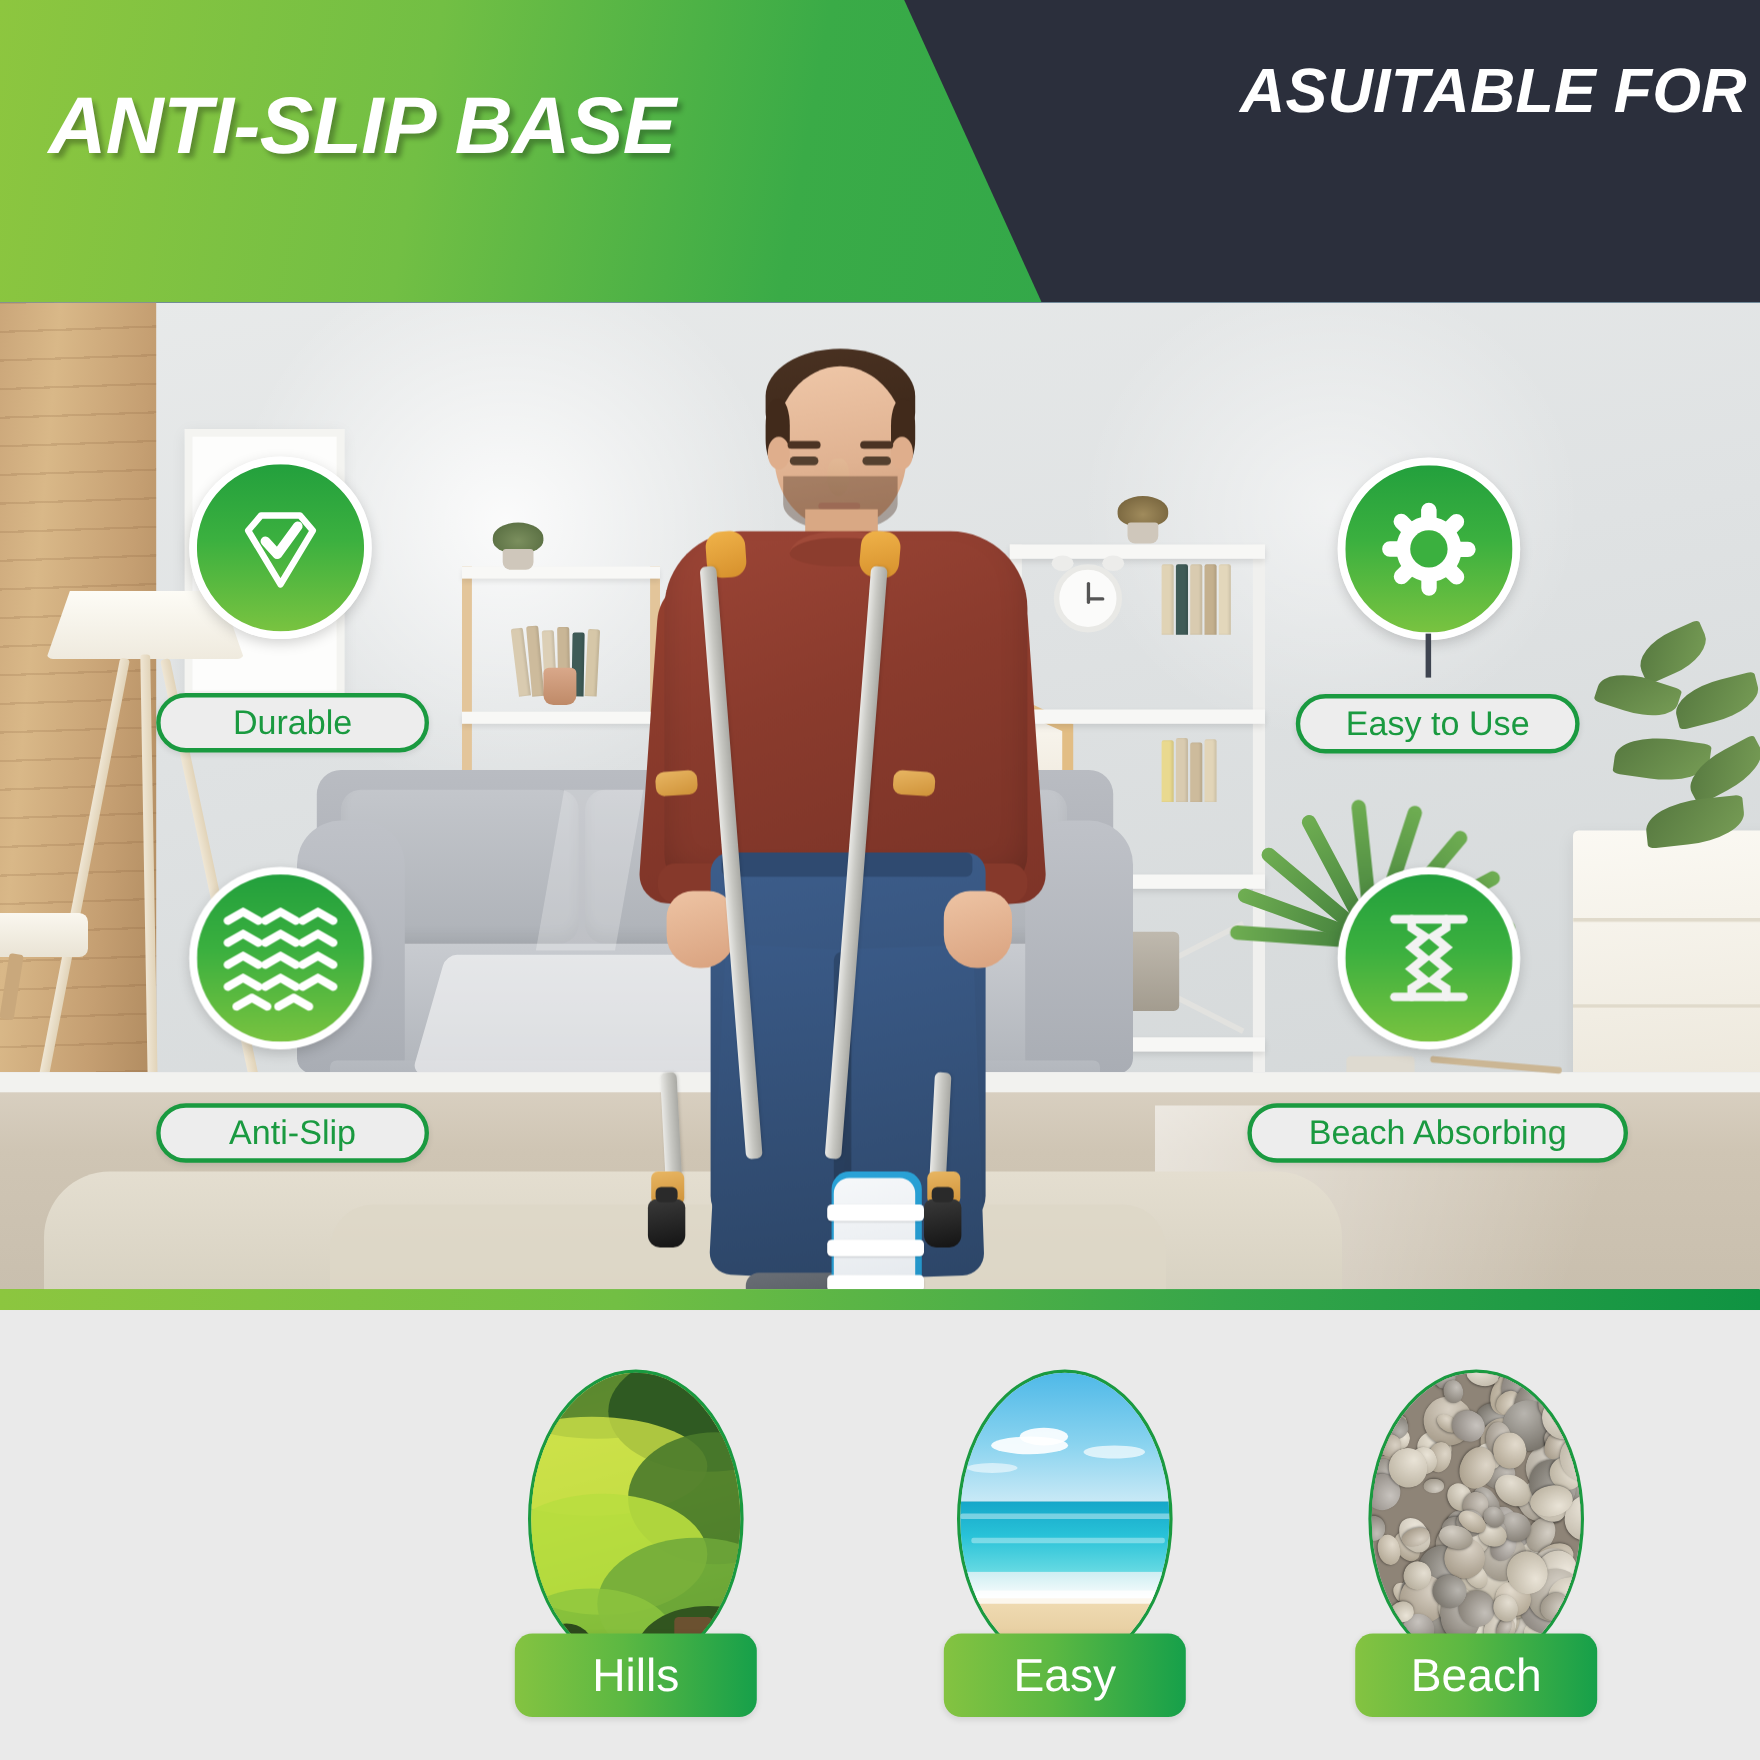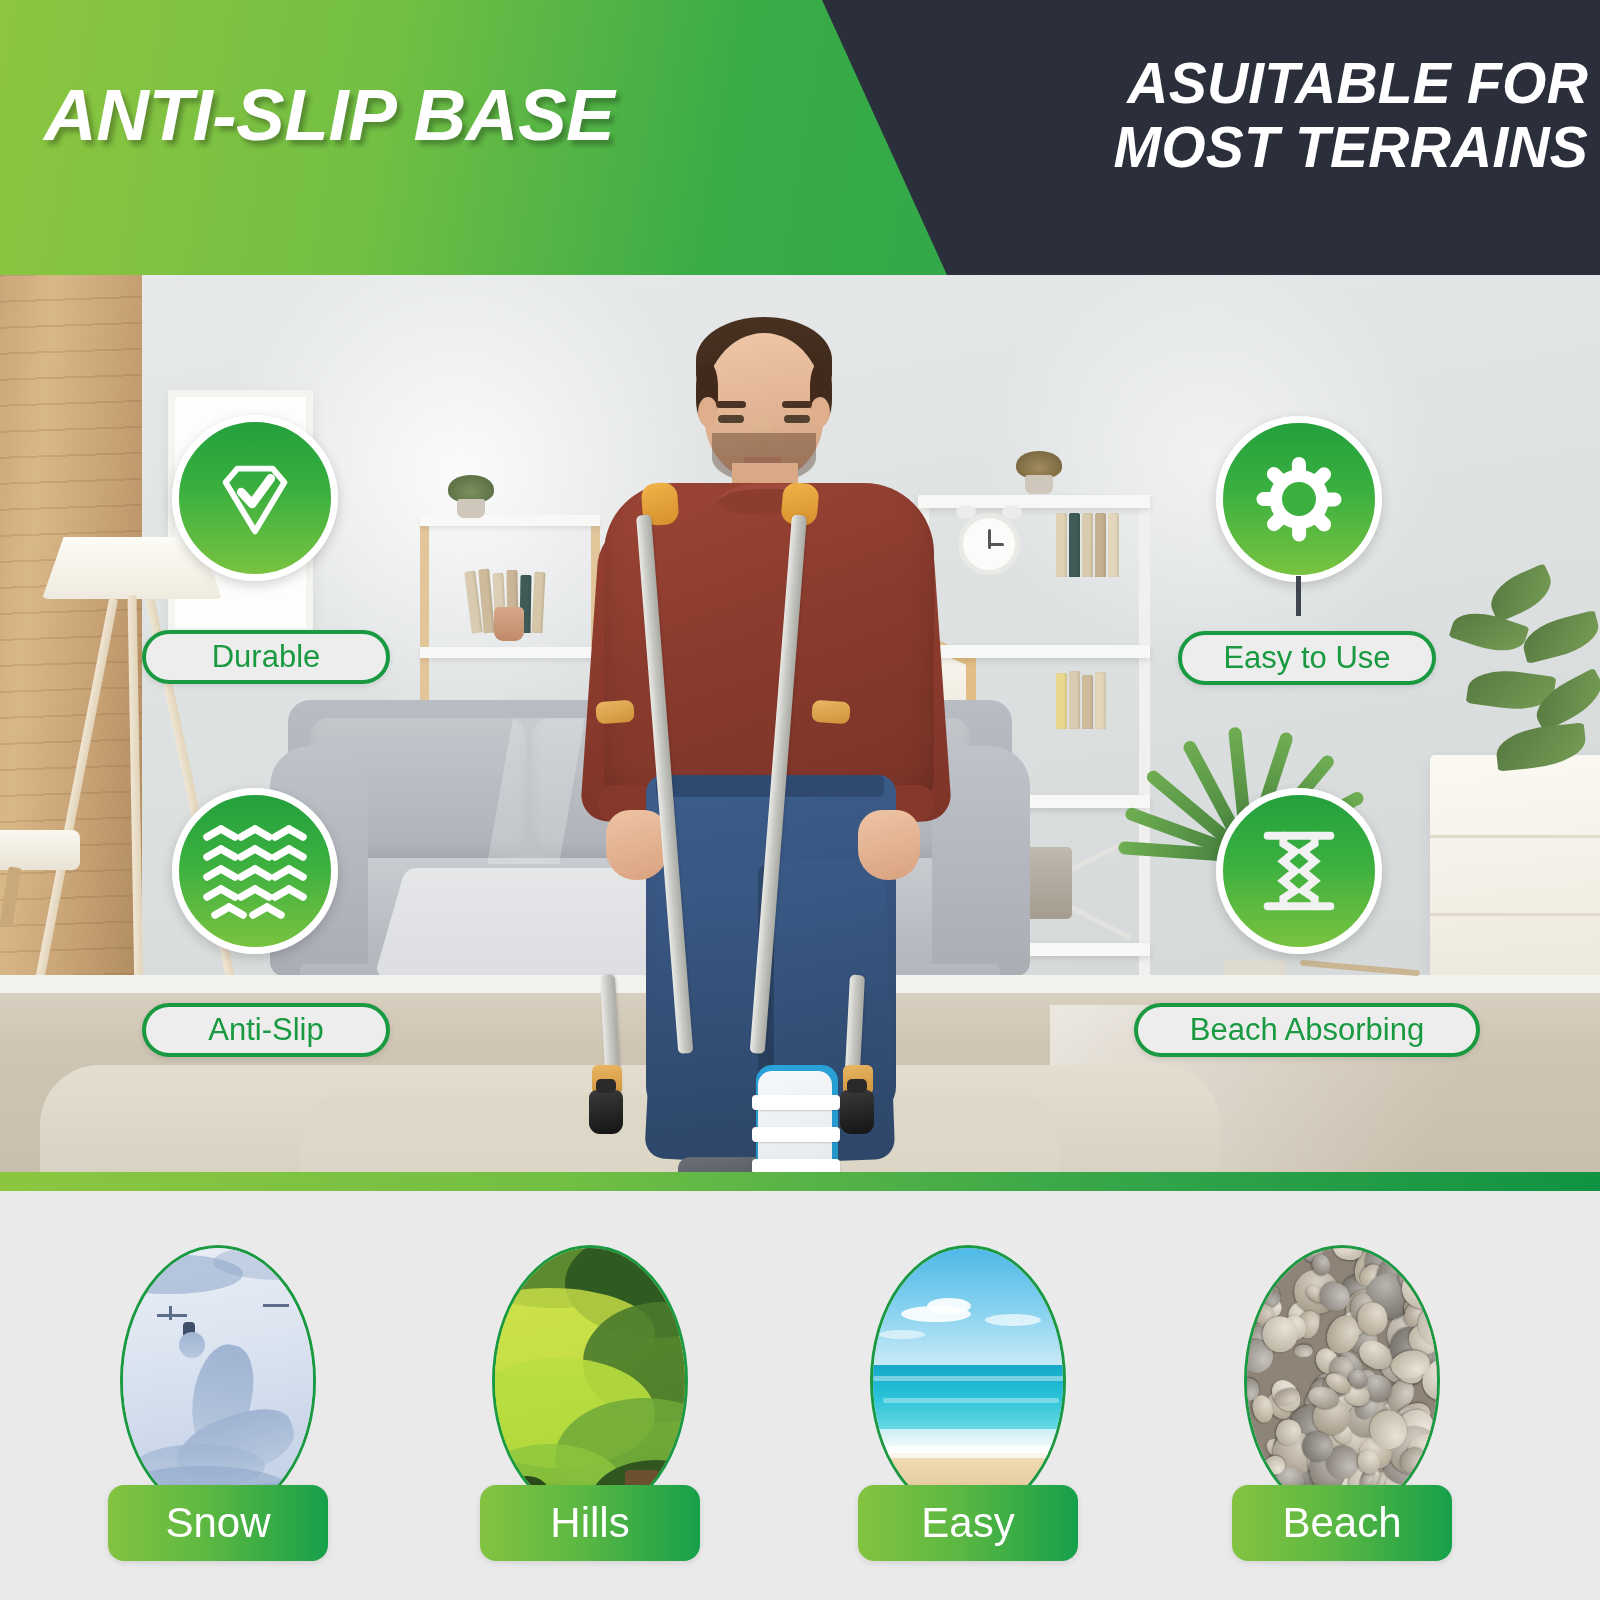--- a/index.html
+++ b/index.html
@@ -286,21 +286,20 @@
 </head>
 <body>
 
 <div class="banner">
 
   <div class="header">
     <div class="header-green"></div>
     <div class="header-title-left">ANTI-SLIP BASE</div>
     <div class="header-title-right">
       <span class="l1">ASUITABLE FOR</span>
-      <span class="l2">MOST TERRAINS</span>
     </div>
   </div>
 
   <div class="scene">
     <div class="wall"></div>
     <div class="wall-light"></div>
     <div class="wall-light2"></div>
     <div class="post">
         <div class="post-grain"></div>
       </div>
@@ -555,43 +554,22 @@
       <div class="badge-pill" style="left:-82px;top:215px;width:346px;">
         <span>Beach Absorbing</span>
       </div>
     </div>
   </div>
 
   <div class="divider"></div>
 
   <div class="terrains">
 
-    <div class="terrain" style="left:98px;">
-      <div class="terrain-oval">
-        <div class="art snow-bg">
-          <div class="snow-ridge" style="left:-30px;top:6px;width:150px;height:40px;"></div>
-          <div class="snow-ridge" style="left:90px;top:-4px;width:140px;height:36px;opacity:.7;"></div>
-          <div class="lift" style="left:34px;top:66px;width:30px;height:3px;"></div>
-          <div class="lift" style="left:46px;top:58px;width:3px;height:14px;"></div>
-          <div class="lift" style="left:140px;top:56px;width:26px;height:3px;"></div>
-          <div class="lift" style="left:60px;top:74px;width:12px;height:16px;border-radius:4px;background:#3f4f69;"></div>
-          <div class="snow-trail" style="left:56px;top:84px;width:26px;height:26px;"></div>
-          <div class="snow-trail" style="left:70px;top:96px;width:58px;height:110px;border-radius:50% 50% 40% 60%;transform:rotate(12deg);"></div>
-          <div class="snow-trail" style="left:52px;top:168px;width:120px;height:58px;border-radius:60% 40% 50% 50%;transform:rotate(-16deg);"></div>
-          <div class="snow-trail" style="left:12px;top:196px;width:130px;height:44px;border-radius:50%;opacity:.75;"></div>
-          <div class="snow-ridge" style="left:-10px;top:218px;width:180px;height:52px;"></div>
-          <div class="snow-ridge" style="left:100px;top:234px;width:120px;height:46px;opacity:.6;"></div>
-        </div>
-      </div>
-      <div class="terrain-label">
-        <span>Snow</span>
-      </div>
-    </div>
-
-    <div class="terrain" style="left:470px;">
+
+    <div class="terrain" style="left:458px;">
       <div class="terrain-oval">
         <div class="art hills-bg">
           <div class="hill-band" style="left:-40px;top:-30px;width:200px;height:90px;background:#4f7c2c;opacity:.85;"></div>
           <div class="hill-band" style="left:70px;top:-20px;width:180px;height:110px;background:#2f5a22;"></div>
           <div class="hill-band" style="left:-50px;top:40px;width:210px;height:90px;background:#cde149;opacity:.8;"></div>
           <div class="hill-band" style="left:88px;top:54px;width:160px;height:120px;background:#4a7a2b;opacity:.9;"></div>
           <div class="hill-band" style="left:-30px;top:110px;width:190px;height:110px;background:#b9de3f;opacity:.9;"></div>
           <div class="hill-band" style="left:60px;top:150px;width:180px;height:120px;background:#6fa83a;opacity:.85;"></div>
           <div class="hill-band" style="left:-20px;top:196px;width:150px;height:90px;background:#8dc63f;opacity:.8;"></div>
           <div class="hill-band" style="left:96px;top:212px;width:130px;height:80px;background:#31551f;"></div>

